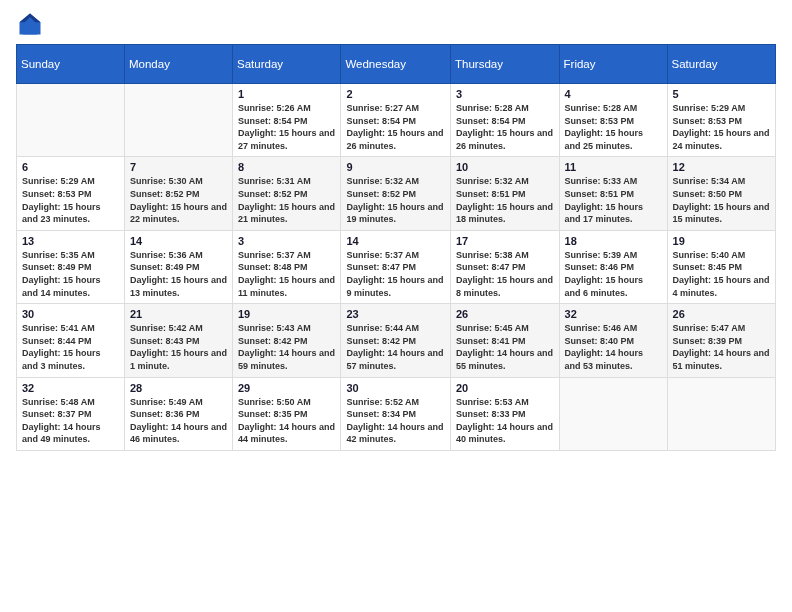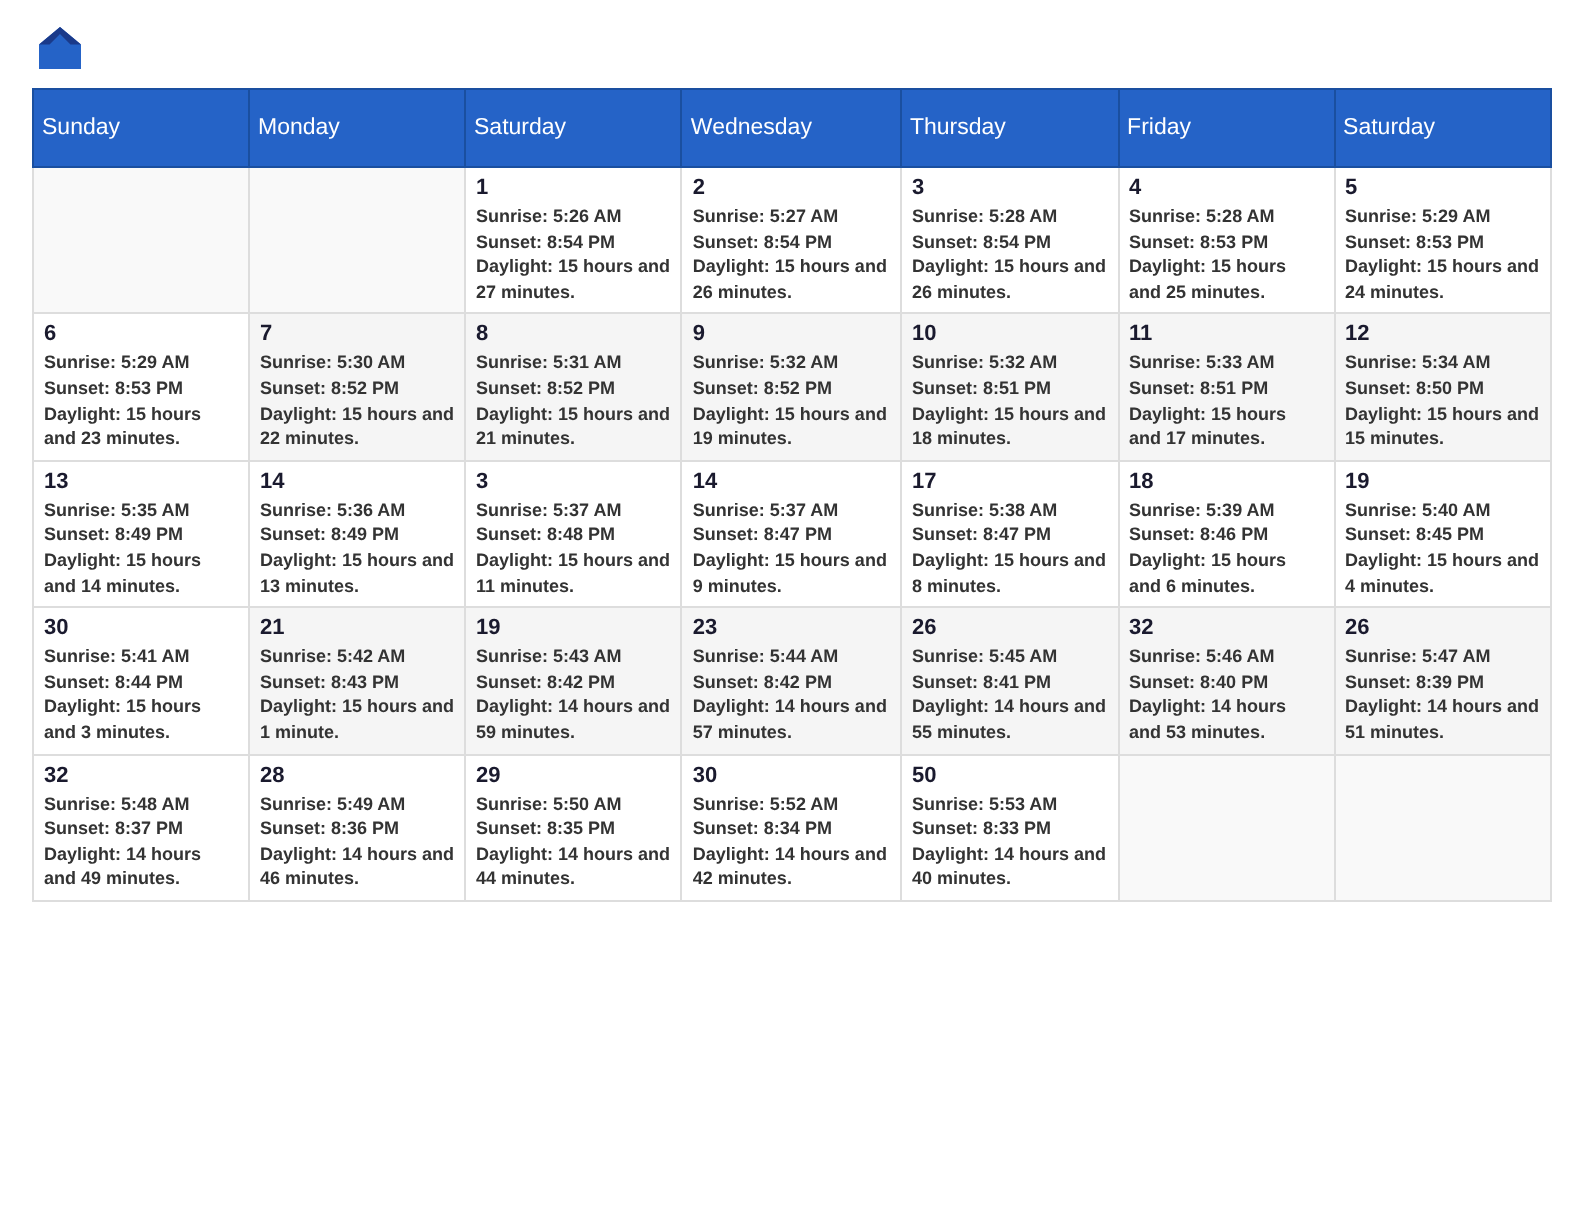--- a/index.html
+++ b/index.html
@@ -266,21 +266,21 @@
           </td>
           <td>
             <span class="day-number">29</span>
             <div class="day-detail">Sunrise: 5:50 AM<br>Sunset: 8:35 PM<br>Daylight: 14 hours and 44 minutes.</div>
           </td>
           <td>
             <span class="day-number">30</span>
             <div class="day-detail">Sunrise: 5:52 AM<br>Sunset: 8:34 PM<br>Daylight: 14 hours and 42 minutes.</div>
           </td>
           <td>
-            <span class="day-number">50</span>
+            <span class="day-number">20</span>
             <div class="day-detail">Sunrise: 5:53 AM<br>Sunset: 8:33 PM<br>Daylight: 14 hours and 40 minutes.</div>
           </td>
           <td class="empty-cell"></td>
           <td class="empty-cell"></td>
         </tr>
       </tbody>
   </table>
 
 </div>
 

